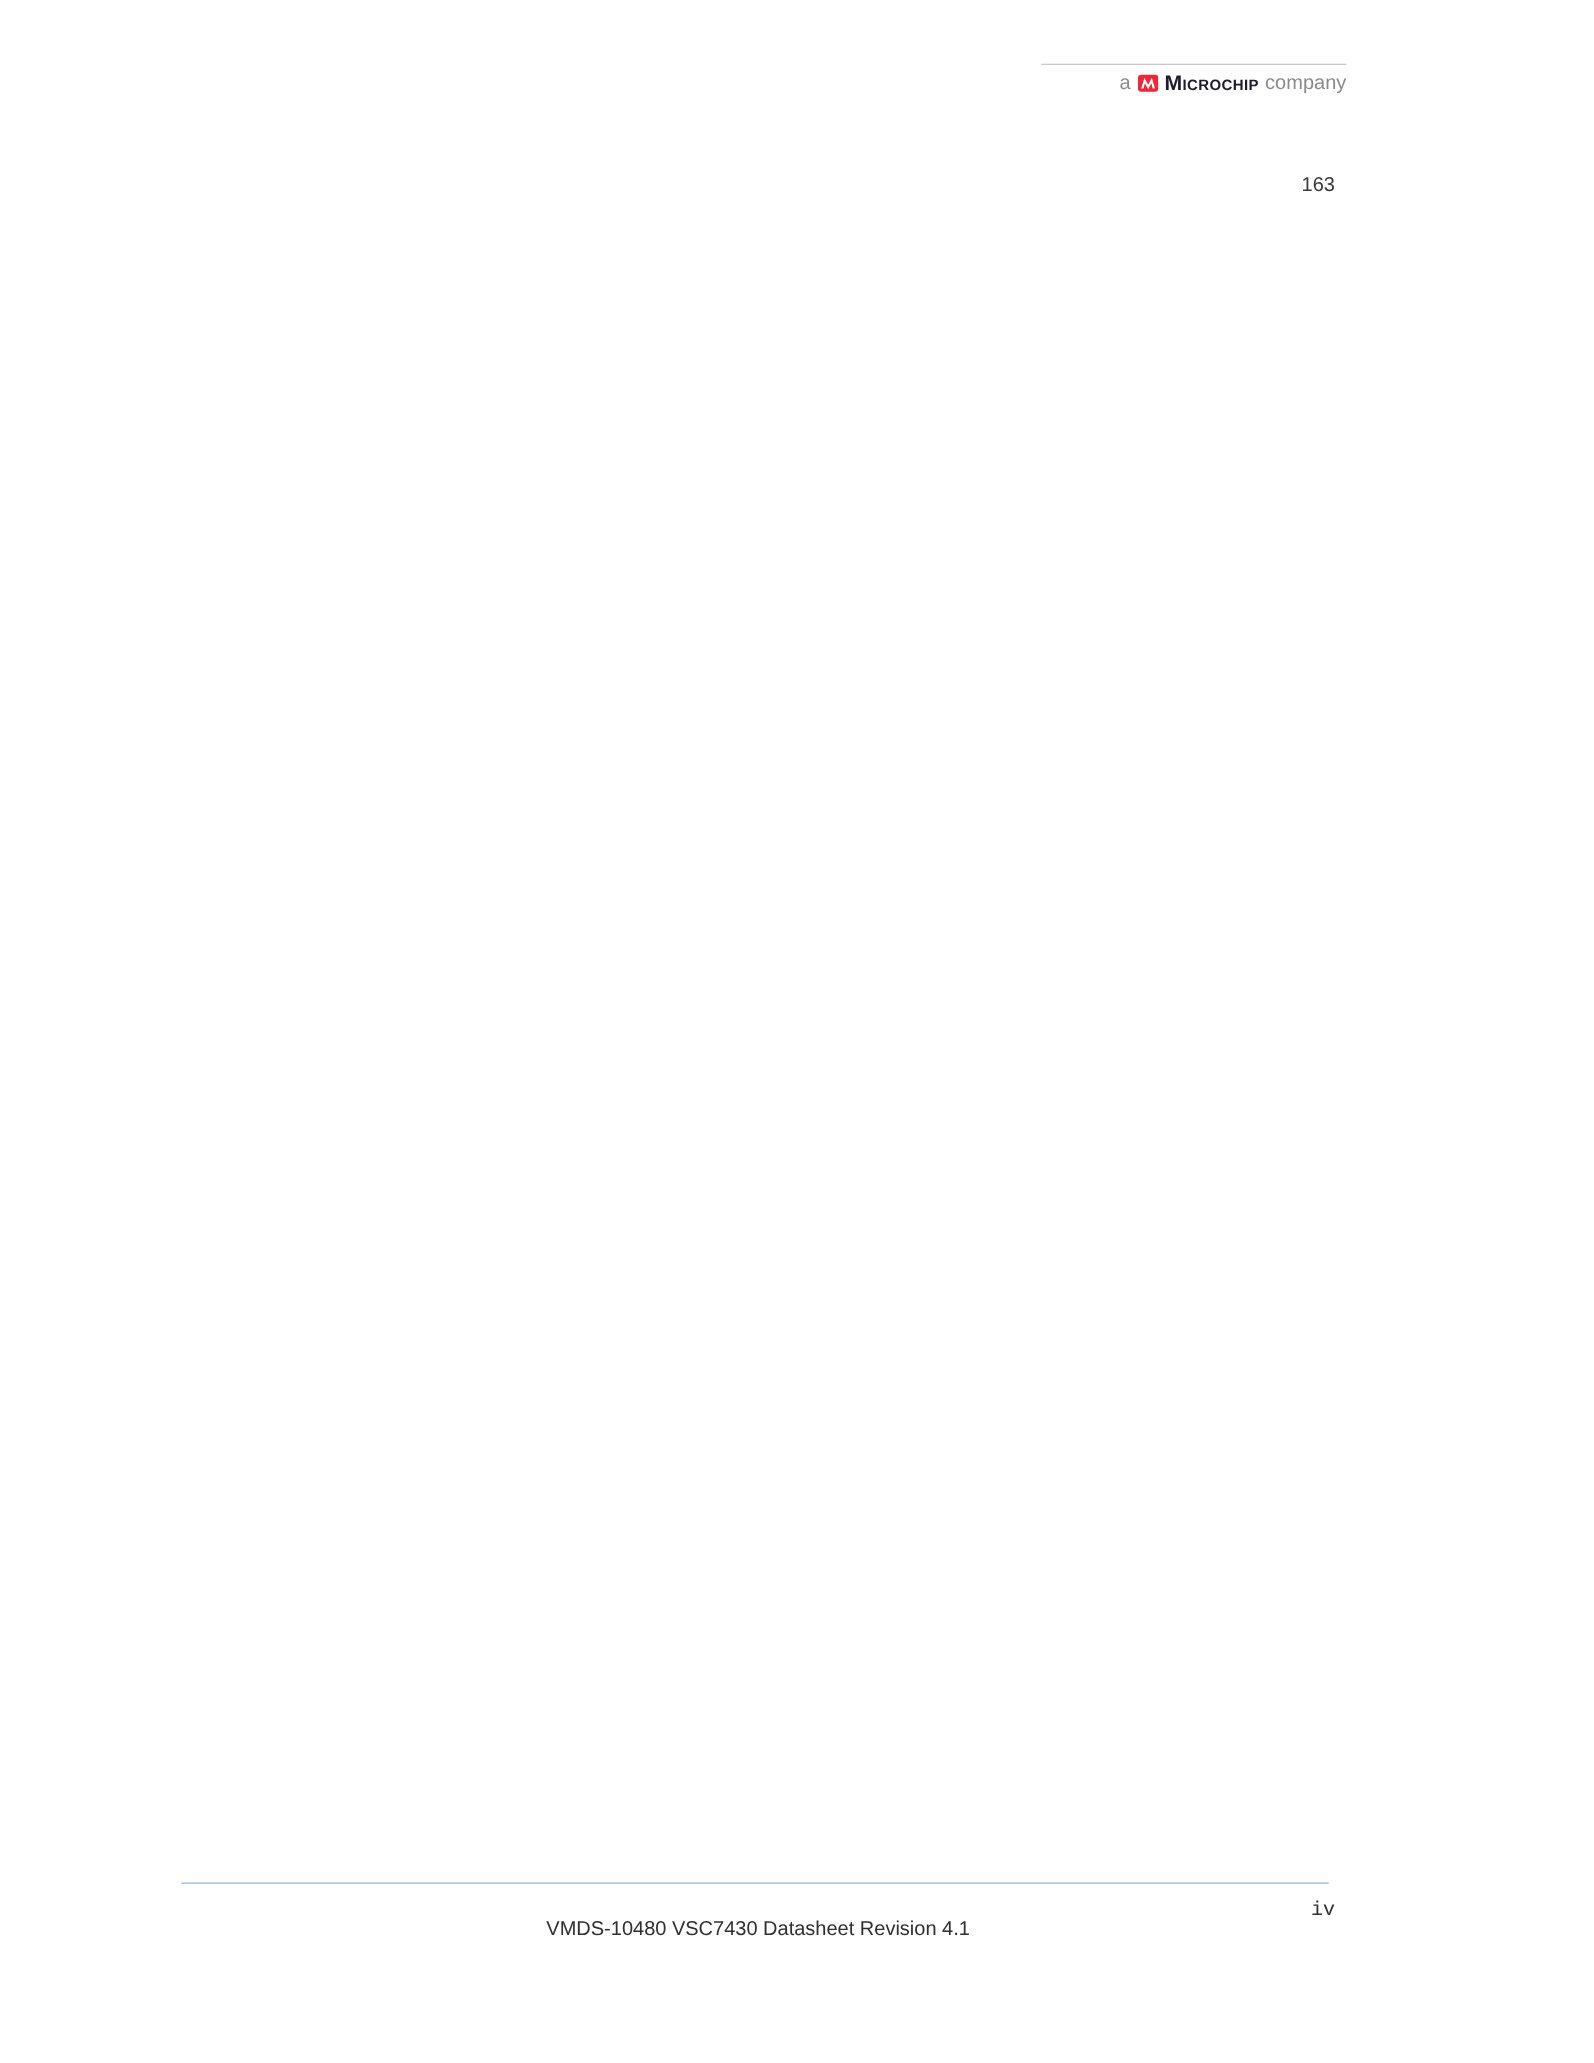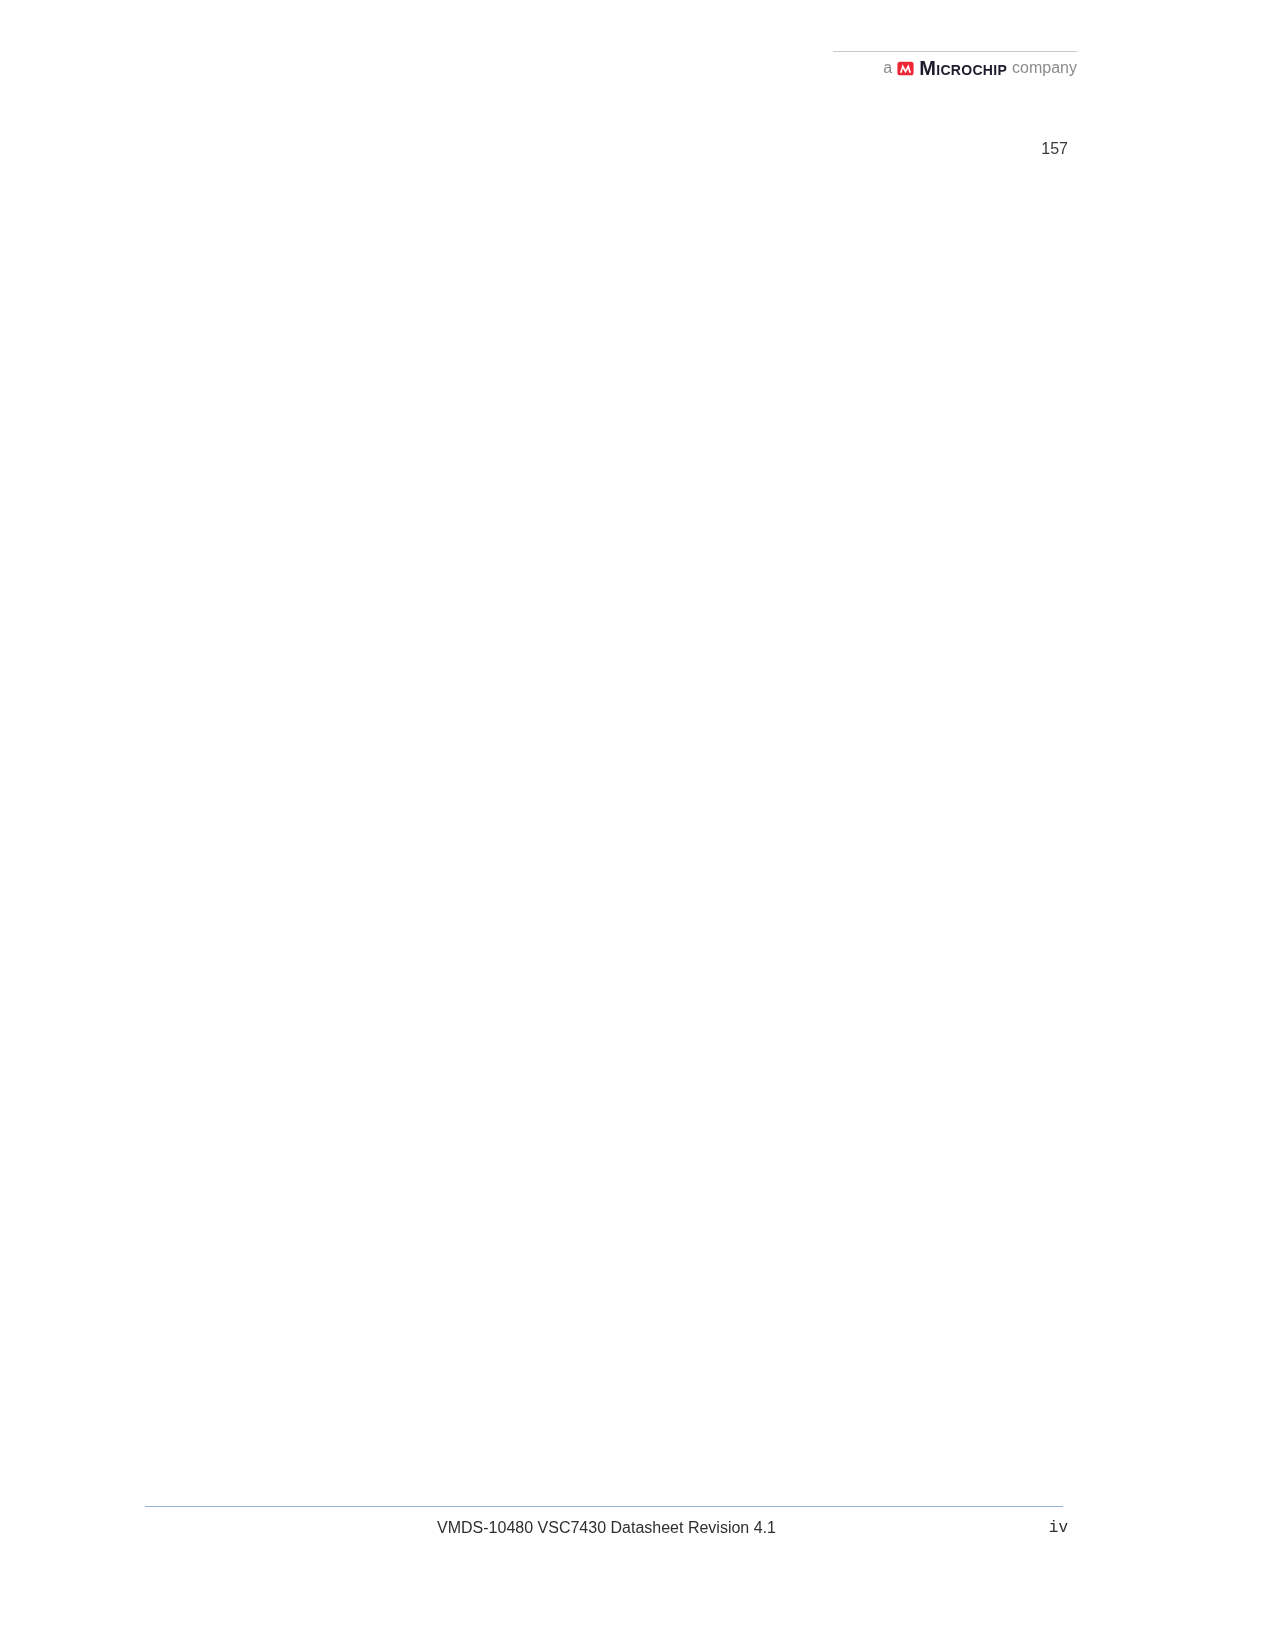--- a/index.html
+++ b/index.html
@@ -23,21 +23,21 @@
     font-size:34px; font-weight:bold; color:#23232e; letter-spacing:-1.2px;
     line-height:1;
   }
   .tagline {
     margin-top:7px; border-top:1px solid #c8c8c8; padding-top:6px;
     display:flex; align-items:center; justify-content:flex-end; gap:5px;
     font-size:16px; color:#8b8b8b; line-height:1;
   }
   .chip-icon { width:17px; height:15px; flex:none; }
   .chip-name {
-    color:#1c1c2c; font-weight:bold; font-variant:small-caps; font-size:20px;
+    color:#1c1c2c; font-weight:bold; font-variant:small-caps; font-size:17px;
     letter-spacing:0.3px;
   }
 
   
   .toc { position:absolute; left:178px; top:138px; width:890px; }
   .toc-row {
     display:flex; align-items:baseline;
     font-size:16px; line-height:21.55px; white-space:nowrap;
   }
   .toc-row.level2 { margin-top:5.4px; }
@@ -54,21 +54,21 @@
 
   
   .footer-line {
     position:absolute; left:145px; right:212px; top:1506px;
     border-top:1px solid #95b3d7; height:0;
   }
   .footer {
     position:absolute; left:145px; right:207px; top:1519px;
     font-size:16px; color:#2f2f2f;
   }
-  .footer .doc { text-align:center; }
+  .footer .doc { text-align:center;margin-top:16px; }
   .footer .pageno { position:absolute; right:0; top:0;font-family:Liberation Mono, monospace; }
 </style>
 </head>
 <body>
 
 <div class="page">
 
   <div class="header">
     <div class="tagline">
       <span>a</span>
@@ -411,20 +411,26 @@
         <span class="title">VCAP IS2 Keys and Actions</span>
         <span class="dots"></span>
         <span class="page">156</span>
       </div>
       <div class="toc-row level3">
         <span class="num">3.18.1</span>
         <span class="title">VCAP IS2 Keys</span>
         <span class="dots"></span>
         <span class="page">157</span>
       </div>
+      <div class="toc-row level3">
+        <span class="num">3.18.2</span>
+        <span class="title">VCAP IS2 Actions</span>
+        <span class="dots"></span>
+        <span class="page">163</span>
+      </div>
     </div>
 
   <div class="footer-line"></div>
   <div class="footer">
     <div class="doc">VMDS-10480 VSC7430 Datasheet Revision 4.1</div>
     <div class="pageno">iv</div>
   </div>
 
 </div>
 

